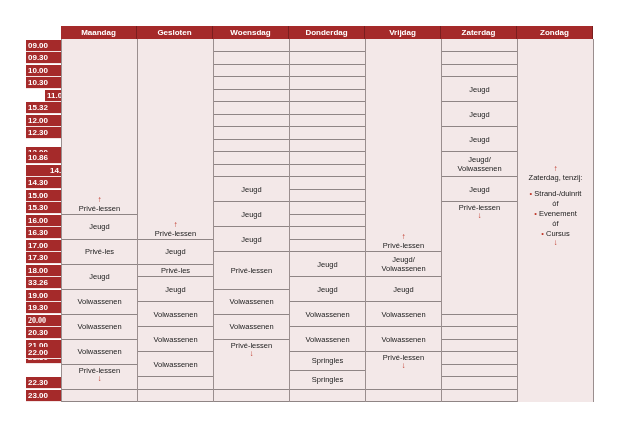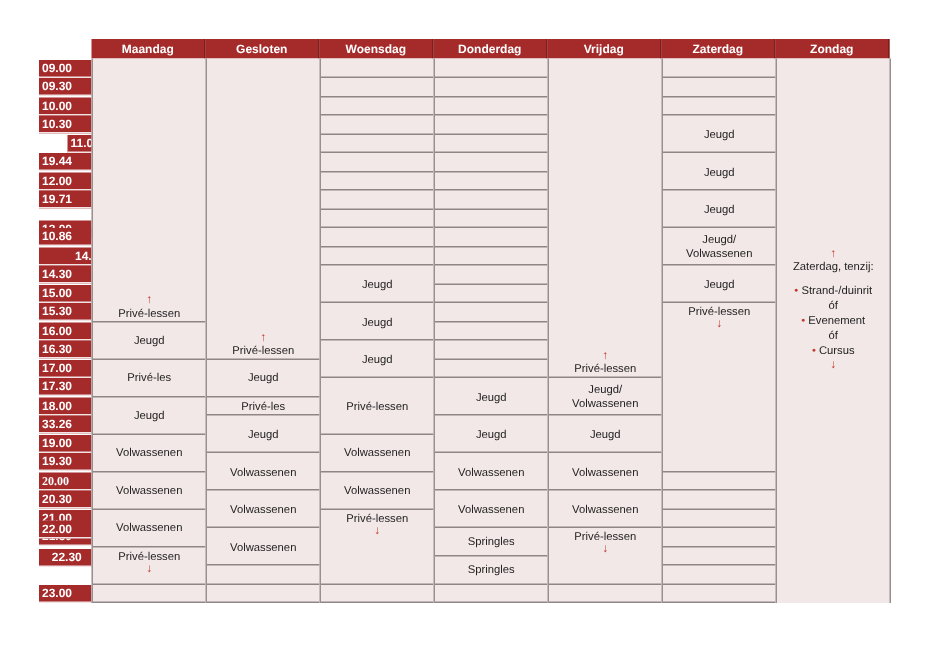--- a/index.html
+++ b/index.html
@@ -33,43 +33,43 @@
     <div class="hdr" style="left: 213px; width: 76px;">Woensdag</div>
     <div class="hdr" style="left: 289px; width: 76px;">Donderdag</div>
     <div class="hdr" style="left: 365px; width: 76px;">Vrijdag</div>
     <div class="hdr" style="left: 441px; width: 76px;">Zaterdag</div>
     <div class="hdr" style="left: 517px; width: 76px;">Zondag</div>
     <div class="time" style="top: 39.5px;">09.00</div>
     <div class="time" style="top: 52px;">09.30</div>
     <div class="time" style="top: 64.5px;">10.00</div>
     <div class="time" style="top: 77px;">10.30</div>
     <div class="time" style="top: 89.5px; margin-left: 19px;">11.00</div>
-    <div class="time" style="top: 102px;">19.44</div>
+    <div class="time" style="top: 102px;">15.32</div>
     <div class="time" style="top: 114.5px;">12.00</div>
-    <div class="time" style="top: 127px;">19.71</div>
+    <div class="time" style="top: 127px;">12.30</div>
     <div class="time" style="top: 147px;">13.00</div>
     <div class="time" style="top: 152px;">10.86</div>
     <div class="time" style="top: 164.5px; padding-left: 24px;">14.00</div>
     <div class="time" style="top: 177px;">14.30</div>
     <div class="time" style="top: 189.5px;">15.00</div>
     <div class="time" style="top: 202px;">15.30</div>
     <div class="time" style="top: 214.5px;">16.00</div>
     <div class="time" style="top: 227px;">16.30</div>
     <div class="time" style="top: 239.5px;">17.00</div>
     <div class="time" style="top: 252px;">17.30</div>
     <div class="time" style="top: 264.5px;">18.00</div>
     <div class="time" style="top: 277px;">33.26</div>
     <div class="time" style="top: 289.5px;">19.00</div>
     <div class="time" style="top: 302px;">19.30</div>
     <div class="time" style="top: 314.5px; font-family: Liberation Serif, serif;">20.00</div>
     <div class="time" style="top: 327px;">20.30</div>
     <div class="time" style="top: 339.5px;">21.00</div>
     <div class="time" style="top: 352px;">21.30</div>
     <div class="time" style="top: 347px;">22.00</div>
-    <div class="time" style="top: 366px; text-align: center;">22.30</div>
+    <div class="time" style="top: 377px;">22.30</div>
     <div class="time" style="top: 389.5px;">23.00</div>
     <div class="col" style="left: 61px; width: 76px;">
       <div class="cell bottom" style="top: 0.5px; height: 175px;">
         <div class="arrow">↑</div>
         <div>Privé-lessen</div>
       </div>
       <div class="cell" style="top: 175.5px; height: 25px;">
         <div>Jeugd</div>
       </div>
       <div class="cell" style="top: 200.5px; height: 25px;">

